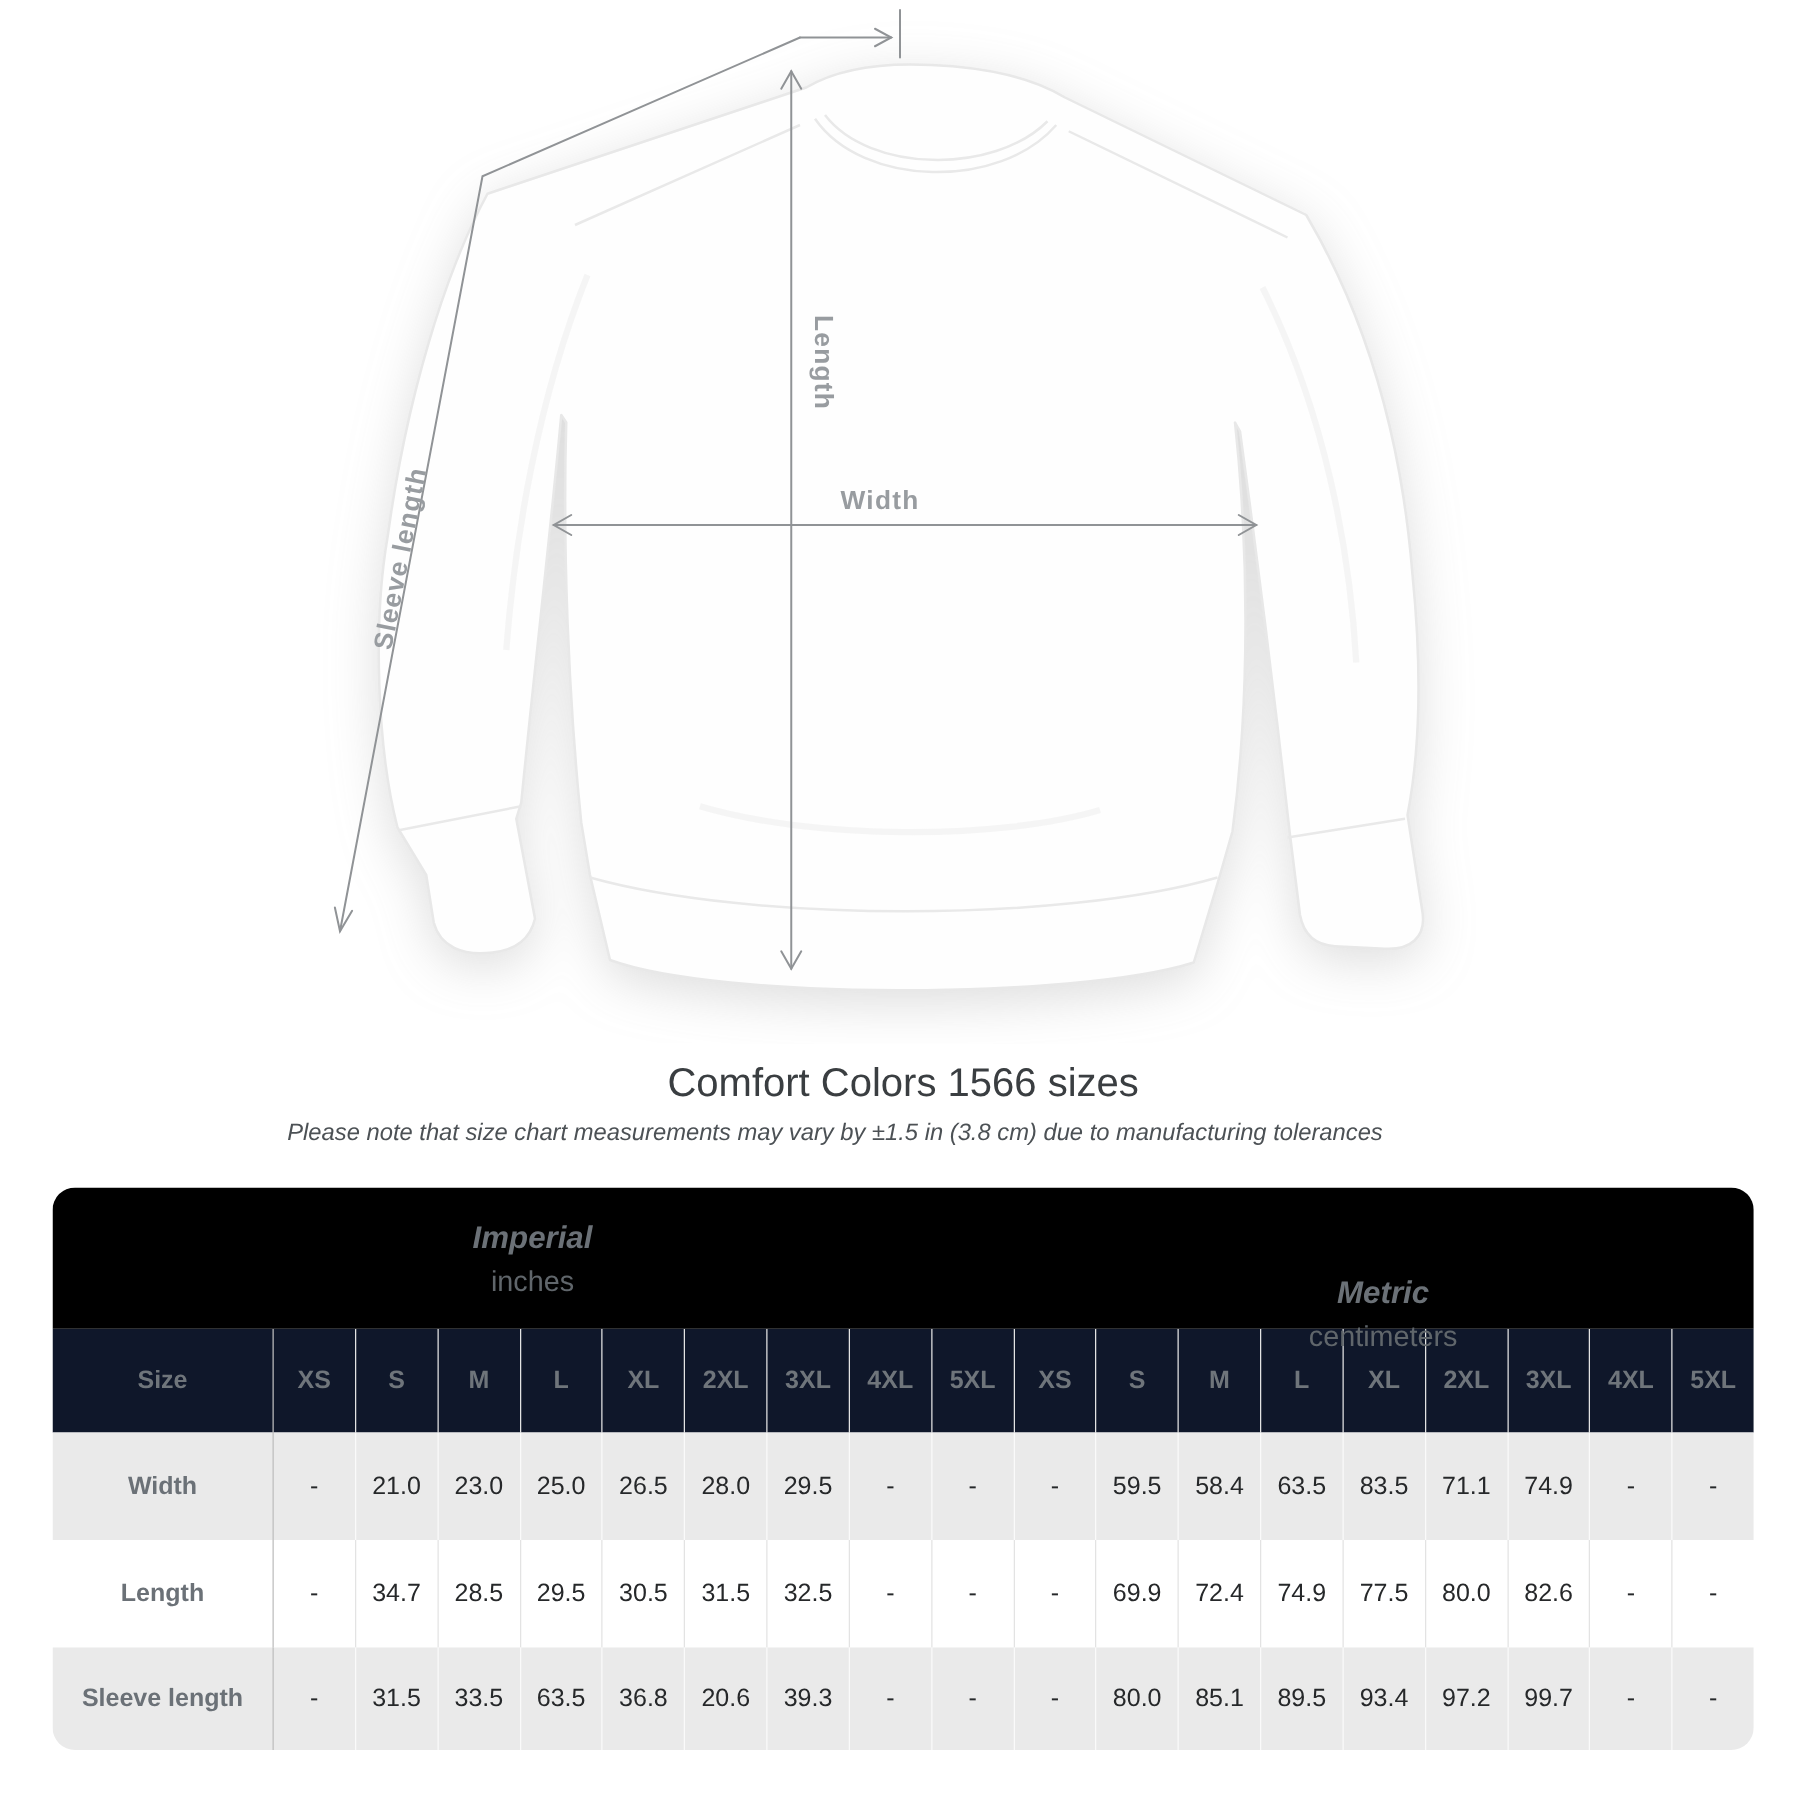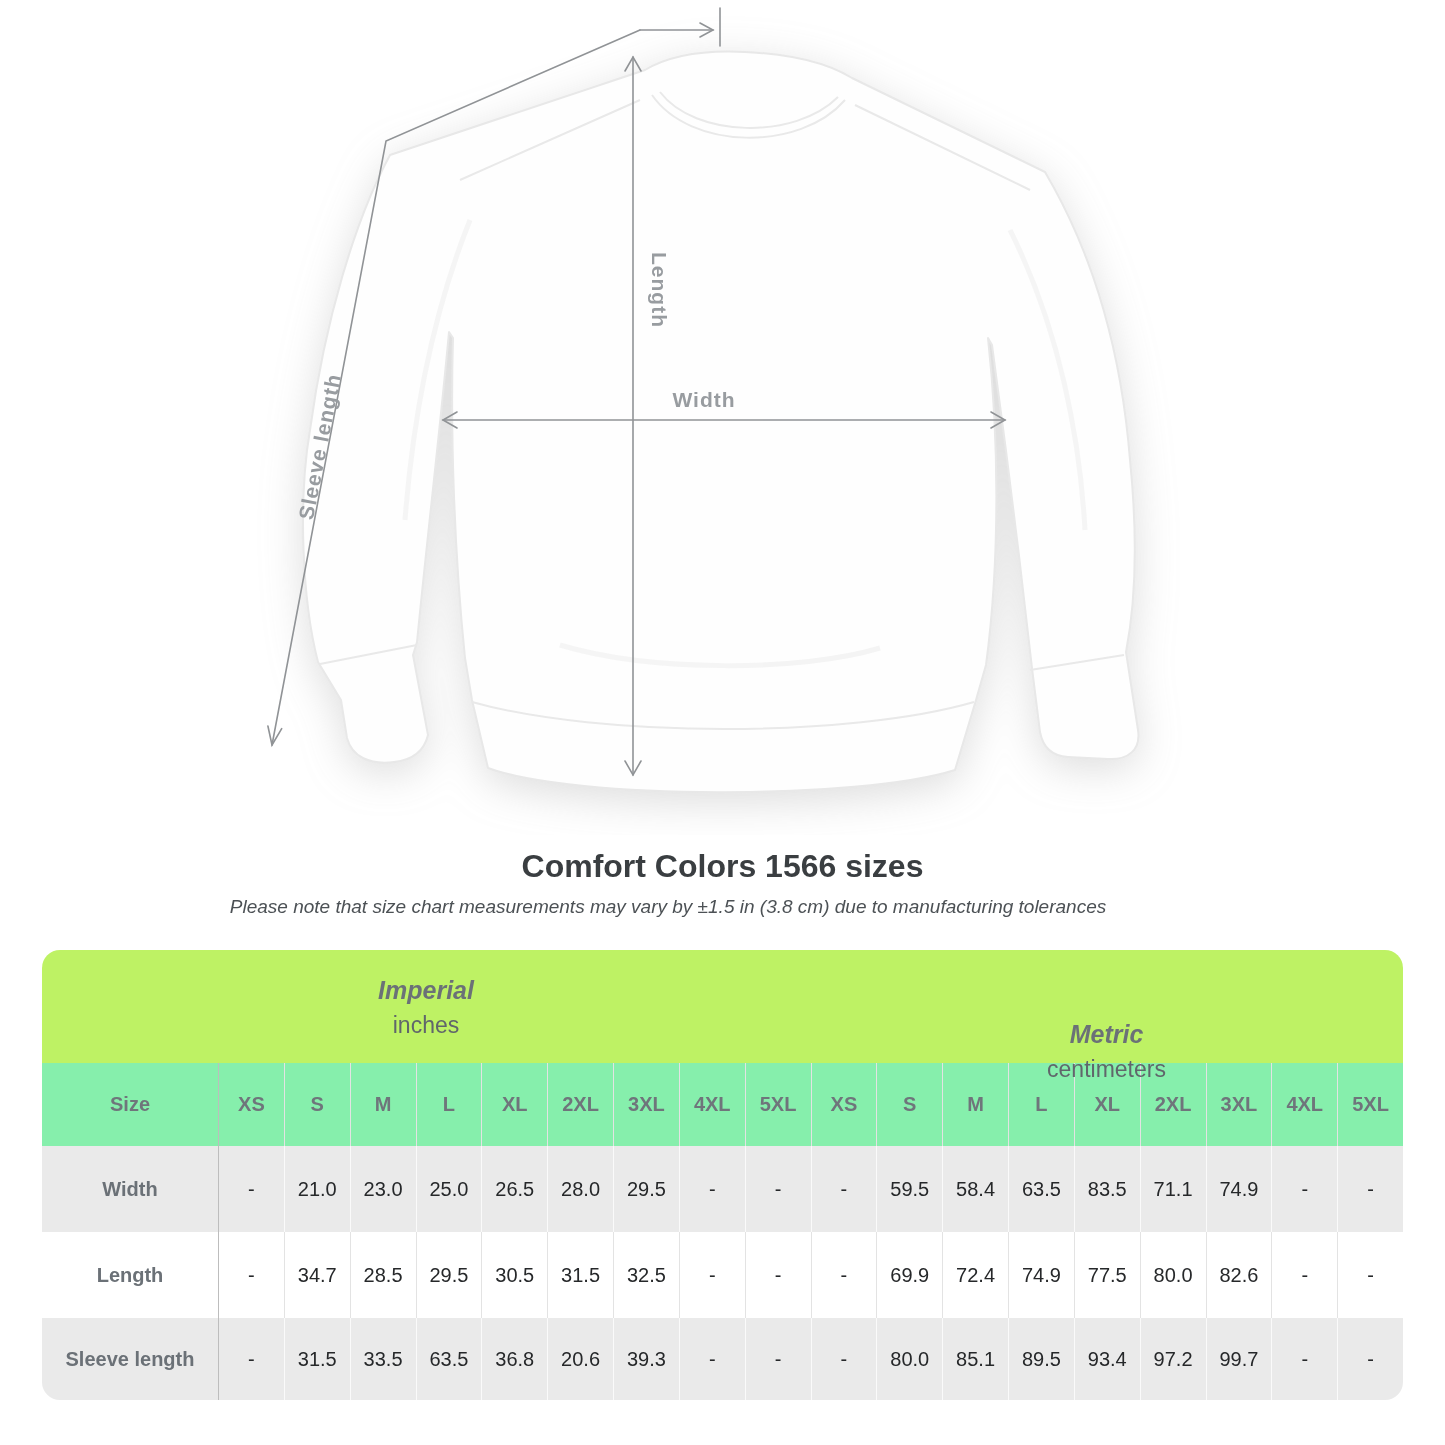--- a/index.html
+++ b/index.html
@@ -7,35 +7,35 @@
     width:1445px;height:1445px;position:relative;background:#ffffff;
     font-family:"Liberation Sans", sans-serif;overflow:hidden;
   }
   
   #diagram{position:absolute;left:0;top:0;width:1445px;height:835px;}
   .garment{filter:drop-shadow(0 10px 20px rgba(135,135,135,.28));}
   .dim-label{font-family:"Liberation Sans",sans-serif;font-weight:700;font-size:21px;
     fill:#989ca0;letter-spacing:1px;}
   
   .title{position:absolute;top:848px;left:0;width:1445px;text-align:center;
-    font-size:32px;font-weight:700;color:#3a3e41;}
+    font-size:32px;font-weight:400;color:#3a3e41;}
   .subtitle{position:absolute;top:896px;left:0;width:1336px;text-align:center;
     font-style:italic;font-size:19px;color:#4c5155;}
   
   #size-table{position:absolute;left:42px;top:950px;width:1361px;height:450px;
     border-radius:18px;overflow:hidden;}
-  .band{position:relative;height:113px;background:#bef264;}
+  .band{position:relative;height:113px;background:#000000;}
   .band-group{position:absolute;top:0;height:100%;display:flex;flex-direction:column;
     align-items:center;justify-content:center;gap:7px;padding-top:2px;box-sizing:border-box;}
   .band-imperial{left:0;width:768px;}
   .band-metric{left:768px;width:593px;margin-top:44px;}
   .band-name{font-size:25px;font-weight:700;font-style:italic;color:#6b7177;}
   .band-unit{font-size:23px;color:#60666b;}
   .trow{display:grid;grid-template-columns:176px repeat(18,1fr);}
-  .size-row{height:83px;background:#86efac;--b:#e3e3e3;}
+  .size-row{height:83px;background:#0f172a;--b:#e3e3e3;}
   .r0{height:86px;background:#eaeaea;--b:rgba(255,255,255,.75);}
   .r1{height:86px;background:#ffffff;--b:#e3e3e3;}
   .r2{height:82px;background:#eaeaea;--b:rgba(255,255,255,.75);}
   .cell{display:flex;align-items:center;justify-content:center;
     font-size:20px;color:#26282a;border-left:1px solid var(--b);}
   .cell.label-col{border-left:none;font-weight:700;color:#6b7177;}
   .cell.first-data{border-left:1px solid #bdbdbd;}
   .cell.size-head{font-weight:700;color:#6f757b;}
 </style>
 </head>

